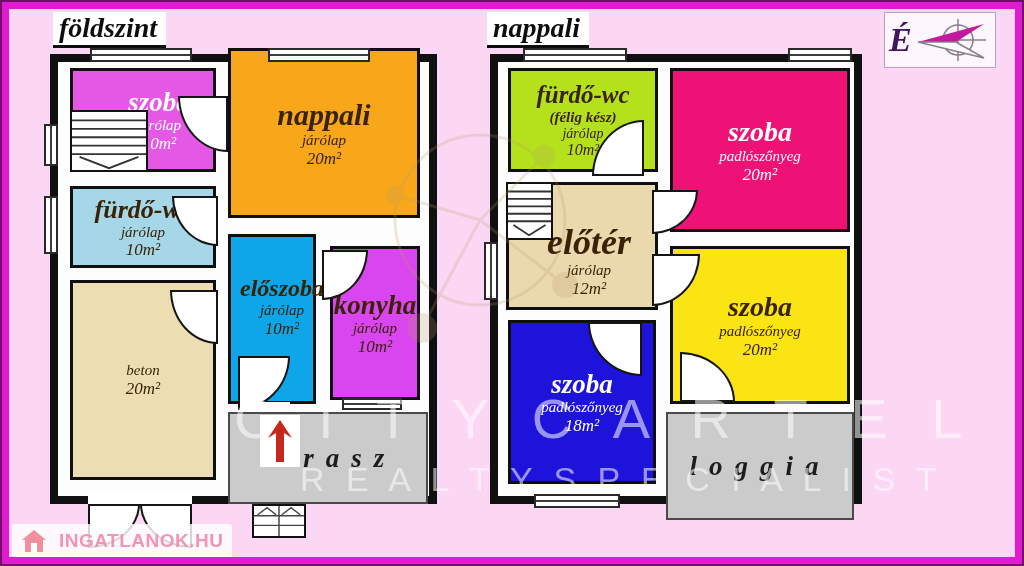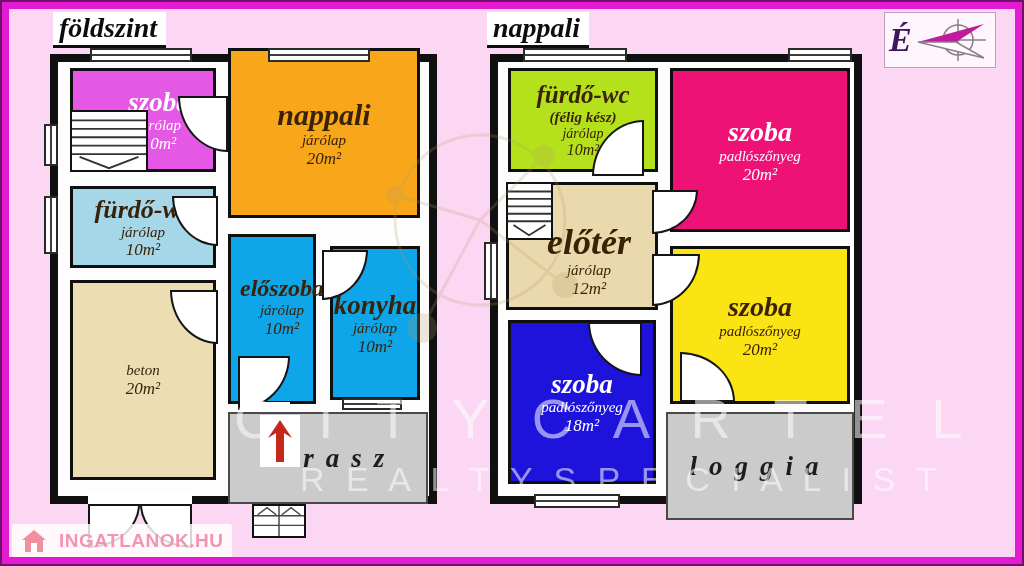--- a/index.html
+++ b/index.html
@@ -99,21 +99,21 @@
 </div>
 <div class="room" style="left: 70px; top: 280px; width: 146px; height: 200px; background: rgb(236, 222, 178);">
   <div class="rfloor dark">beton</div>
   <div class="rarea dark">20m²</div>
 </div>
 <div class="room" style="left: 228px; top: 234px; width: 88px; height: 170px; justify-content: flex-start; padding-top: 38px; background: #0ea5e9; padding-left: 20px;">
   <div class="rname dark" style="font-size:24px;">előszoba</div>
   <div class="rfloor dark">járólap</div>
   <div class="rarea dark">10m²</div>
 </div>
-<div class="room" style="left: 330px; top: 246px; width: 90px; height: 154px; background: #0ea5e9;">
+<div class="room" style="left: 330px; top: 246px; width: 90px; height: 154px; background: #d946ef;">
   <div class="rname dark" style="font-size:27px;">konyha</div>
   <div class="rfloor dark">járólap</div>
   <div class="rarea dark">10m²</div>
 </div>
 <div class="openarea" style="left: 228px; top: 412px; width: 200px; height: 92px; background: rgb(203, 203, 203);">
   <span>terasz</span>
 </div>
 
 <div class="stairs" style="left:70px;top:110px;width:78px;height:62px;">
   <svg viewBox="0 0 78 62" preserveAspectRatio="none">

